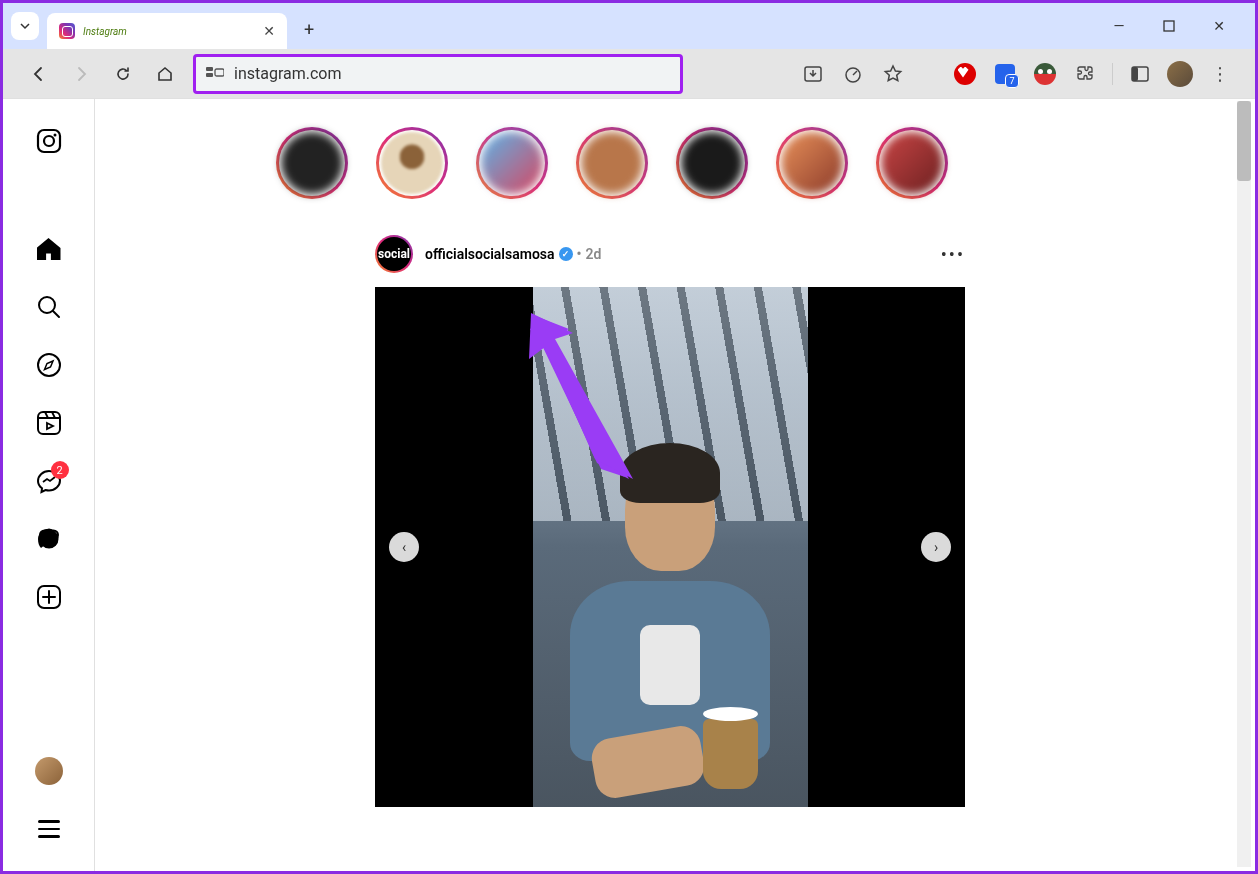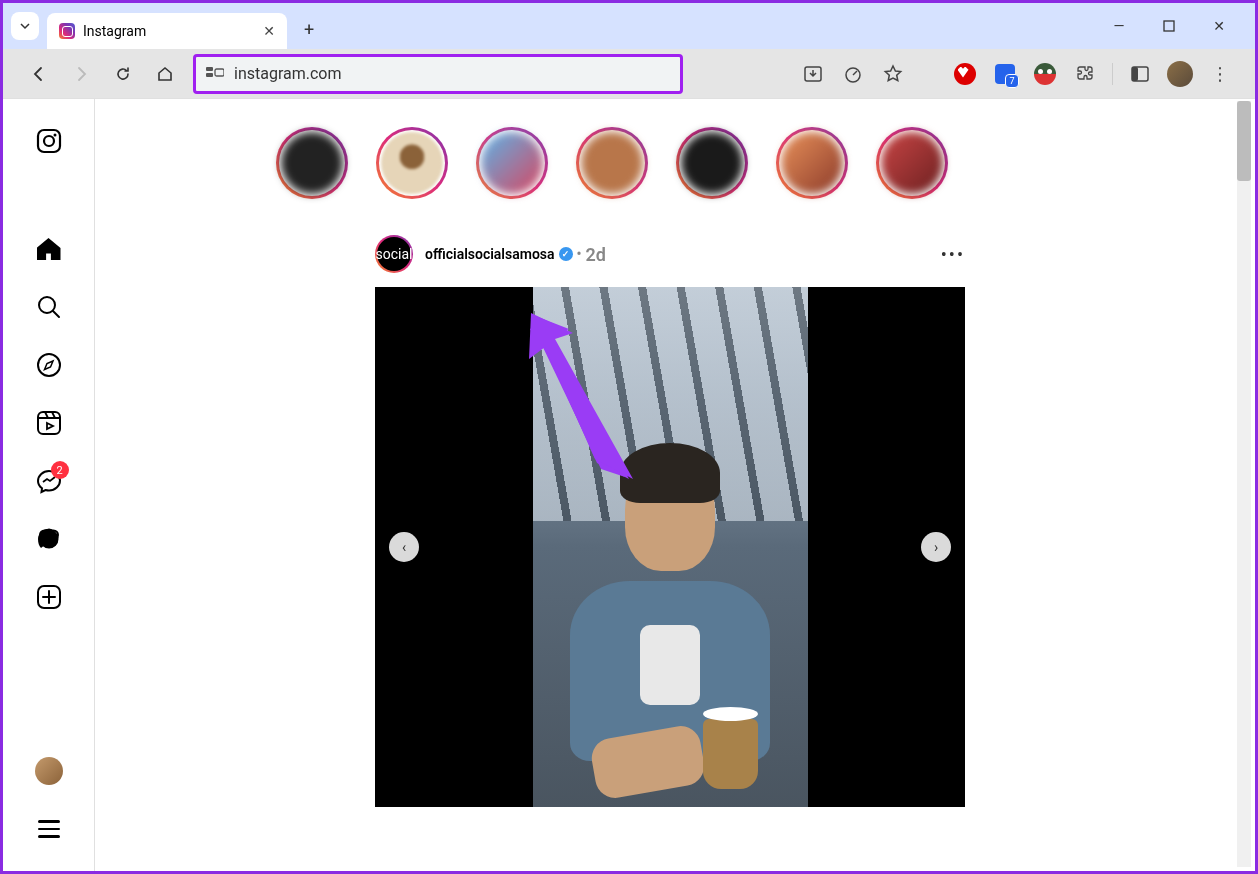--- a/index.html
+++ b/index.html
@@ -4,21 +4,21 @@
 <style>
 * { margin: 0; padding: 0; box-sizing: border-box; font-family: -apple-system, BlinkMacSystemFont, "Segoe UI", Roboto, sans-serif; }
 body { width: 1258px; height: 874px; border: 3px solid #8a2be2; background: #fff; overflow: hidden; position: relative; }
 
 
 .titlebar { height: 46px; background: #d6e2ff; display: flex; align-items: center; padding: 0 8px; }
 .tab-dropdown { width: 28px; height: 28px; background: #fff; border-radius: 8px; display: flex; align-items: center; justify-content: center; margin-right: 8px; }
 .tab { background: #fff; height: 36px; border-radius: 8px 8px 0 0; display: flex; align-items: center; padding: 0 12px; gap: 8px; min-width: 240px; margin-top: 10px; }
 .ig-favicon { width:16px; height:16px; border-radius:4px; background: linear-gradient(45deg,#f58529,#dd2a7b,#8134af,#515bd4); display:flex; align-items:center; justify-content:center; }
 .ig-favicon::after { content:""; width:9px; height:9px; border:1.5px solid #fff; border-radius:3px; }
-.tab-title { font-size: 14px; color: #000000; flex: 1; }
+.tab-title { font-size: 10px; color: #4d7c0f; flex: 1; font-style: italic; }
 .tab-close { font-size: 14px; cursor: pointer; color: #444; }
 .new-tab { width: 28px; height: 28px; display: flex; align-items: center; justify-content: center; border-radius: 50%; margin-left: 8px; cursor: pointer; font-size: 18px; color: #333; margin-top: 6px; }
 .window-controls { margin-left: auto; display: flex; gap: 18px; padding-right: 12px; }
 .wc { width: 32px; height: 32px; display:flex; align-items:center; justify-content:center; color:#333; font-size:14px; }
 
 .toolbar { height: 50px; background: #e5e5e5; border-bottom: 1px solid #e0e0e0; display: flex; align-items: center; padding: 0 22px; gap: 14px; }
 .nav-btn { width: 28px; height: 28px; display:flex; align-items:center; justify-content:center; color:#555; }
 .nav-btn.disabled { color: #bbb; }
 .addressbar-wrap { flex: 0 0 490px; height: 40px; border: 3px solid #a020f0; border-radius: 4px; display: flex; align-items: center; background: #f1f3f4; padding: 0 10px; gap: 10px; }
 .url-text { flex:1; font-size: 16px; color: #333; }
@@ -61,24 +61,24 @@
 .story:nth-child(5) .story-avatar{ background: #1a1a1a; }
 .story:nth-child(6) .story-avatar{ background: linear-gradient(135deg,#e8915a,#8b3a2a); }
 .story:nth-child(7) .story-avatar{ background: linear-gradient(135deg,#c94545,#6b2020); }
 .story:nth-child(8) .story-avatar{ background: linear-gradient(135deg,#5a8b3a,#2a4a15); }
 .story-label { font-size:12px; color:#444; max-width:72px; overflow:hidden; text-overflow:ellipsis; white-space:nowrap; filter: blur(2px); }
 .story:nth-child(2) .story-label { filter: none; }
 
 .post { margin-top: 28px; width: 590px; margin-left: 100px; }
 .post-header { display:flex; align-items:center; gap:12px; margin-bottom: 14px; }
 .post-avatar-ring { width:38px; height:38px; border-radius:50%; background: linear-gradient(45deg,#f58529,#dd2a7b,#8134af); padding:2px; }
-.post-avatar { width:100%; height:100%; border-radius:50%; background:#000; color:#fff; font-size:14px; display:flex; align-items:center; justify-content:center; font-weight:normal; }
+.post-avatar { width:100%; height:100%; border-radius:50%; background:#000; color:#fff; font-size:12px; display:flex; align-items:center; justify-content:center; font-weight:bold; }
 .post-user { display:flex; align-items:center; gap:4px; font-size:14px; font-weight:600; }
 .verified { width:14px; height:14px; background:#3897f0; border-radius:50%; display:flex; align-items:center; justify-content:center; color:#fff; font-size:9px; }
-.post-time { color:#888; font-size:18px; }
+.post-time { color:#888; font-size:14px; }
 .post-more { margin-left:auto; font-size:18px; color:#333; letter-spacing:2px; }
 .post-media { width:590px; height:520px; background:#000; position:relative; display:flex; align-items:center; justify-content:center; }
 .media-frame { width:275px; height:100%; background: linear-gradient(180deg, #b8c4d0 0%, #8a9aaa 20%, #5a6a7a 50%, #4a5560 100%); position:relative; overflow:hidden; }
 .window-lines { position:absolute; top:0; left:0; right:0; height:45%; background: repeating-linear-gradient(80deg, rgba(200,210,220,0.7) 0 30px, rgba(60,70,80,0.6) 30px 38px); }
 .person { position:absolute; bottom:0; left:50%; transform:translateX(-50%); width:220px; height:70%; }
 .person-head { position:absolute; top:5%; left:50%; transform:translateX(-50%); width:90px; height:110px; background:#c9a07a; border-radius:45% 45% 40% 40%; }
 .person-hair { position:absolute; top:0; left:50%; transform:translateX(-50%); width:100px; height:60px; background:#2a2520; border-radius:50% 50% 20% 20%; }
 .person-torso { position:absolute; top:38%; left:50%; transform:translateX(-50%); width:200px; height:180px; background:#5a7a95; border-radius:30% 30% 10% 10%; }
 .person-inner-shirt { position:absolute; top:50%; left:50%; transform:translateX(-50%); width:60px; height:80px; background:#e8e8e8; border-radius:10px; }
 .cup { position:absolute; bottom:5%; right:10%; width:55px; height:70px; background:#a8824a; border-radius:6px 6px 18px 18px; }

